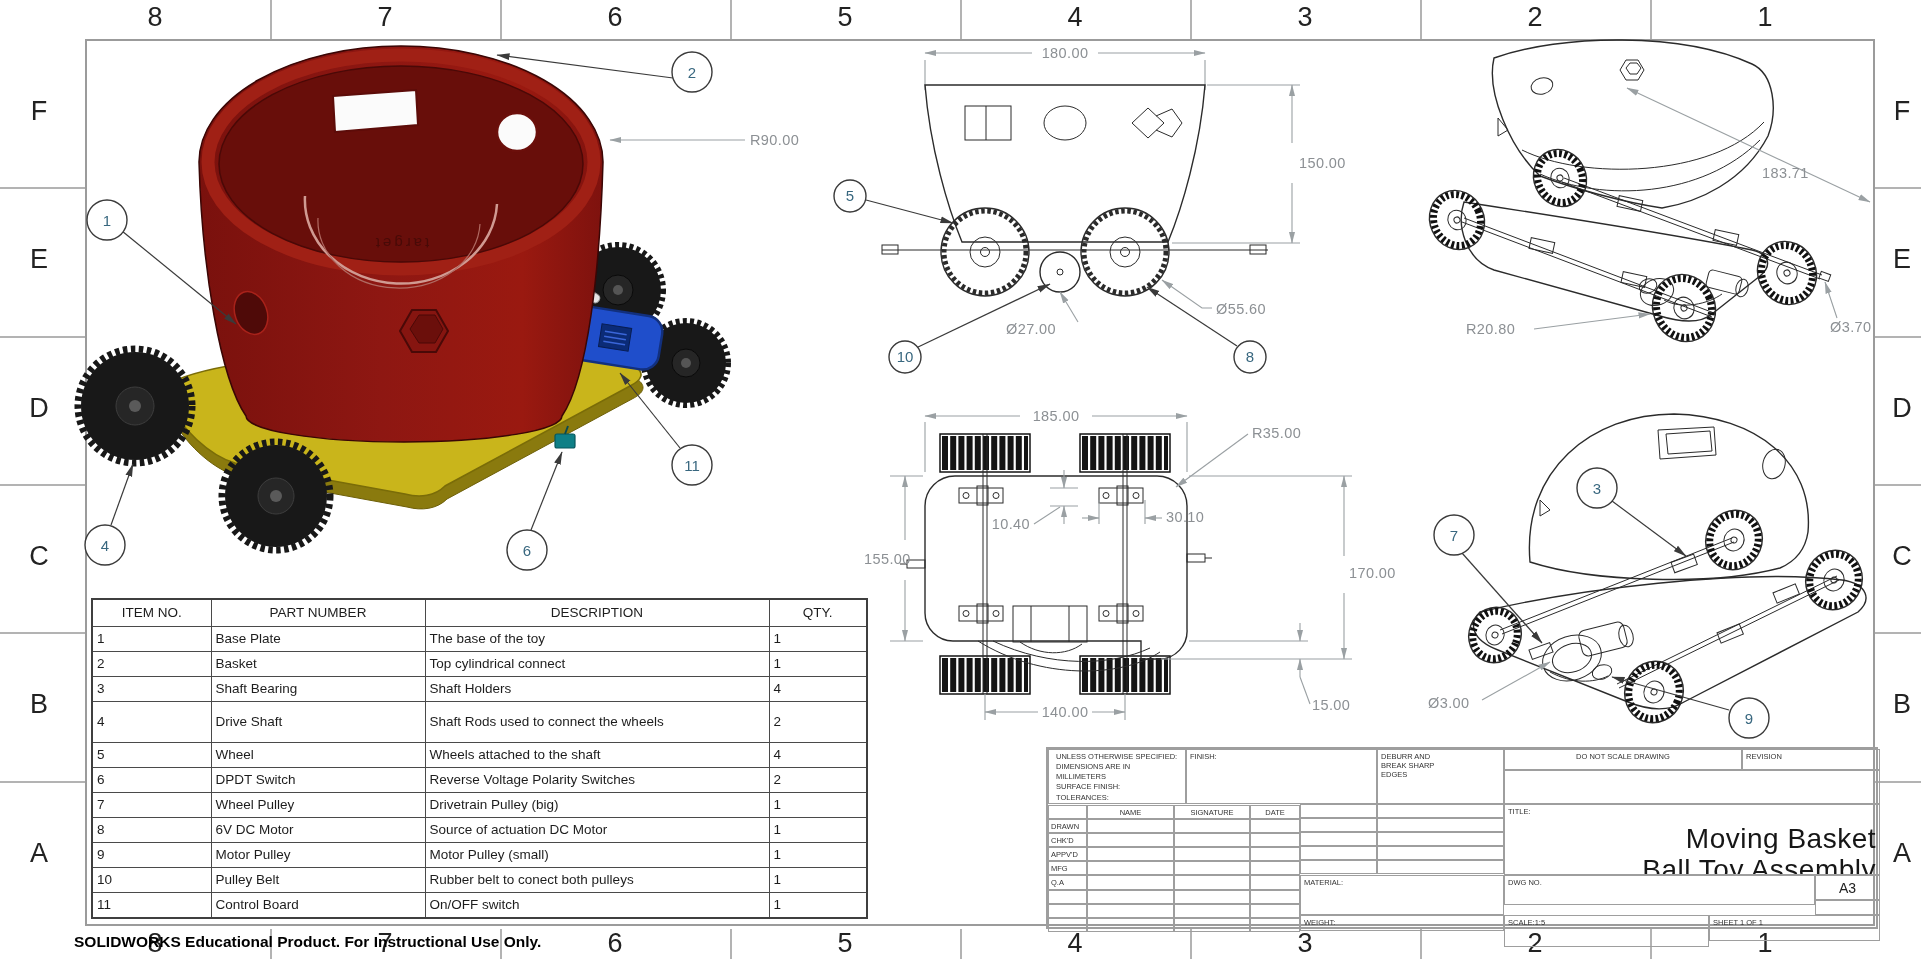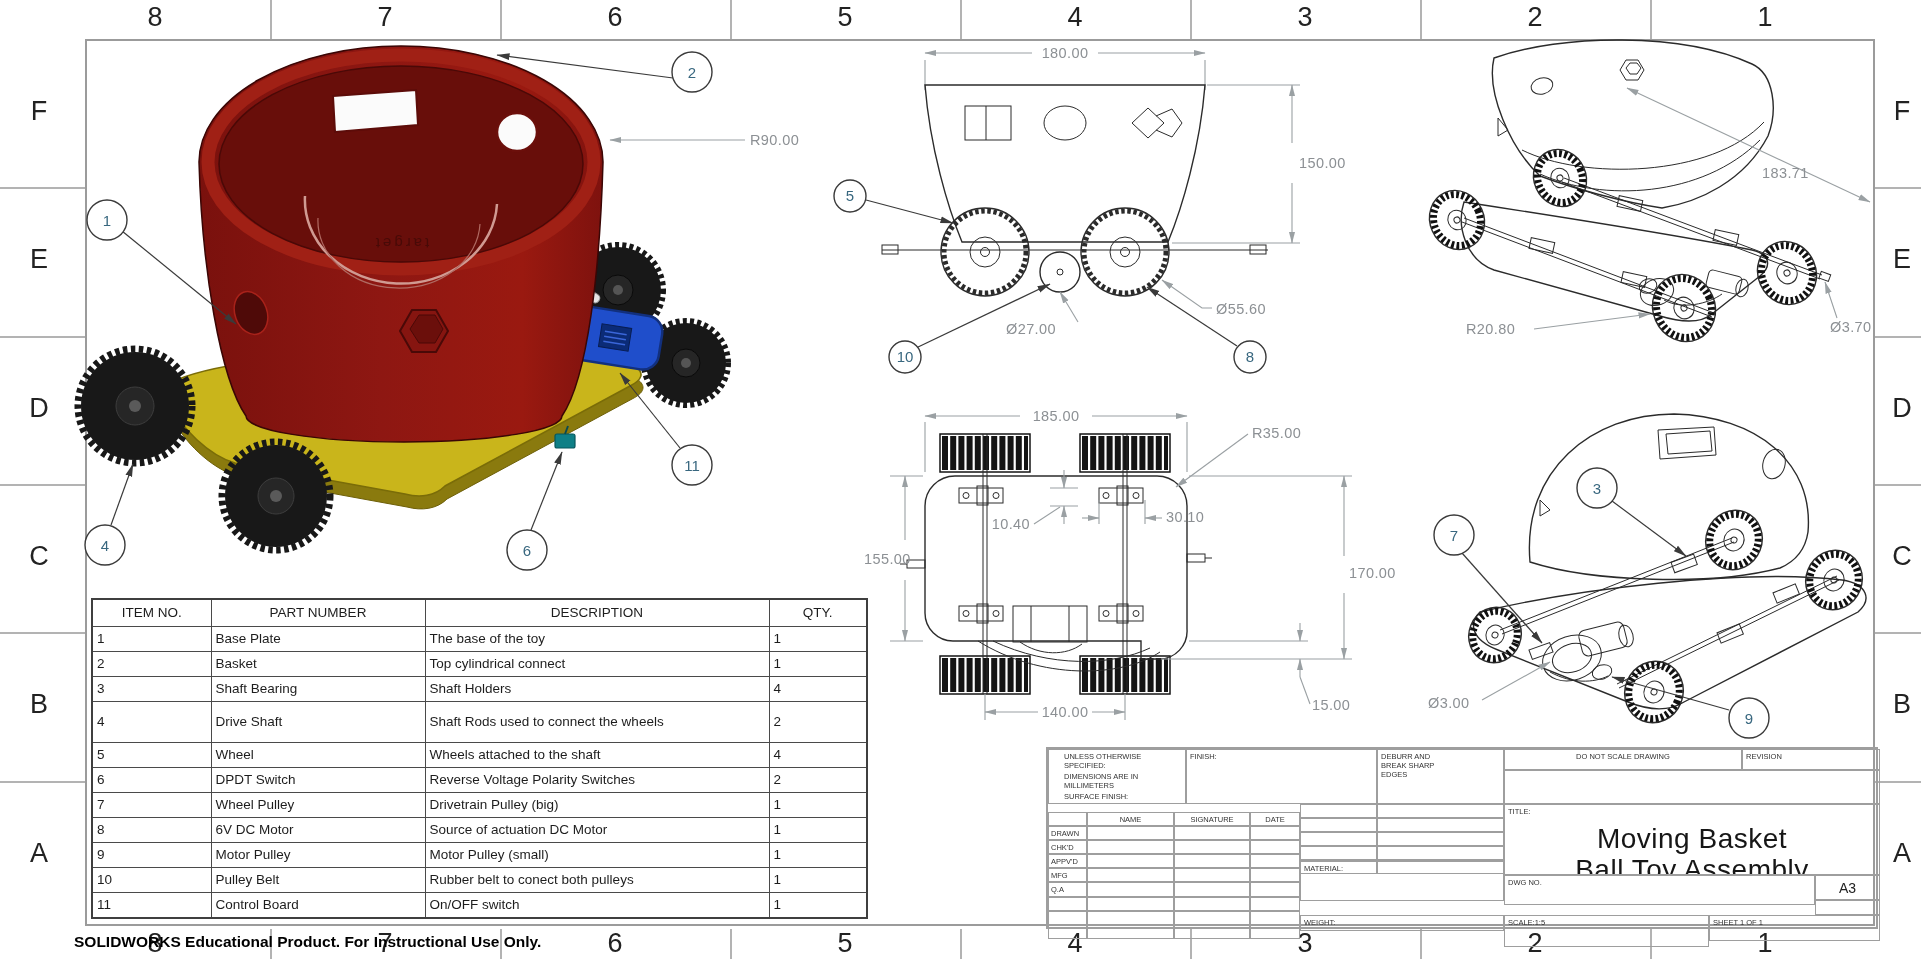--- a/index.html
+++ b/index.html
@@ -17,27 +17,27 @@
        color:#1d1d1d;padding:0 4px;line-height:1.15;}
   .bom th{height:26px;}
   .bom td{height:24px;}
   .bom tr.tall td{height:40px;}
   .bom td.pn{text-align:left;margin-left:39px;}
   .bom{border:2.2px solid #3f3f3f;}
   
   .tb{position:absolute;left:1046px;top:747px;width:832px;height:182px;box-sizing:border-box;
       border:2px solid #9e9e9e;font-size:7.5px;color:#333;}
   .tc{position:absolute;box-sizing:border-box;border:1.4px solid #9e9e9e;padding:2px 3px;overflow:hidden;}
-  .tol p{margin:0 0 1px 12px;line-height:1.25;}
+  .tol p{margin:0 0 1px 4px;line-height:1.25;}
   .tol p.ind{padding-left:7px;}
   .sigg{display:grid;position:absolute;box-sizing:border-box;}
   .sigg div{border:1px solid #9e9e9e;box-sizing:border-box;font-size:7.5px;color:#333;
             display:flex;align-items:center;justify-content:center;overflow:hidden;}
   .sigg div.lbl{justify-content:flex-start;padding-left:2px;}
-  .ttl{font-size:28px;color:#161616;text-align:center;line-height:1.1;margin-top:8px;
+  .ttl{font-size:28px;color:#161616;text-align:right;line-height:1.1;margin-top:8px;
        letter-spacing:0.5px;}
   .a3{font-size:14px;color:#222;text-align:center;}
   .footer{position:absolute;left:74px;top:933px;font-size:15.5px;font-weight:bold;color:#000;z-index:30;}
   
   svg{position:absolute;overflow:visible;}
   .ln{stroke:#2b2b2b;fill:none;stroke-width:1.4;}
   .lt{stroke:#2b2b2b;fill:none;stroke-width:1;}
   .dm{stroke:#9aa0a3;fill:none;stroke-width:1.1;}
   .dt{fill:#8c9094;font-size:14.5px;font-family:"Liberation Sans",sans-serif;letter-spacing:0.4px;}
   .bc{fill:#fff;stroke:#3a3a3a;stroke-width:1.4;}
@@ -658,21 +658,21 @@
       <span style="display:block;width:60px">DEBURR AND BREAK SHARP EDGES</span>
     </div>
     <div class="tc" style="left:456px;top:0;width:238px;height:21px;text-align:center">
       <span>DO NOT SCALE DRAWING</span>
     </div>
     <div class="tc" style="left:694px;top:0;width:138px;height:21px">
       <span>REVISION</span>
     </div>
     <div class="tc" style="left:456px;top:21px;width:376px;height:34px"></div>
 
-    <div class="sigg" style="left:0;top:63px;width:252px;height:127px;grid-template-columns:39px 87px 76px 50px;grid-auto-rows:14.1px">
+    <div class="sigg" style="left:0;top:56px;width:252px;height:127px;grid-template-columns:39px 87px 76px 50px;grid-auto-rows:14.1px">
       <div class="lbl"></div>
       <div>NAME</div>
       <div>SIGNATURE</div>
       <div>DATE</div>
       <div class="lbl">DRAWN</div>
         <div></div>
         <div></div>
         <div></div>
       <div class="lbl">CHK'D</div>
         <div></div>
@@ -709,21 +709,21 @@
         <div></div>
       <div></div>
         <div></div>
       <div></div>
         <div></div>
       <div></div>
         <div></div>
       <div></div>
         <div></div>
     </div>
-    <div class="tc" style="left:252px;top:112px;width:204px;height:40px">
+    <div class="tc" style="left:252px;top:126px;width:204px;height:40px">
       <span>MATERIAL:</span>
     </div>
     <div class="tc" style="left:252px;top:166px;width:204px;height:16px">
       <span>WEIGHT:</span>
     </div>
 
     <div class="tc" style="left:456px;top:55px;width:376px;height:71px">
       <span>TITLE:</span>
       <div class="ttl">
         <div>Moving Basket</div>

